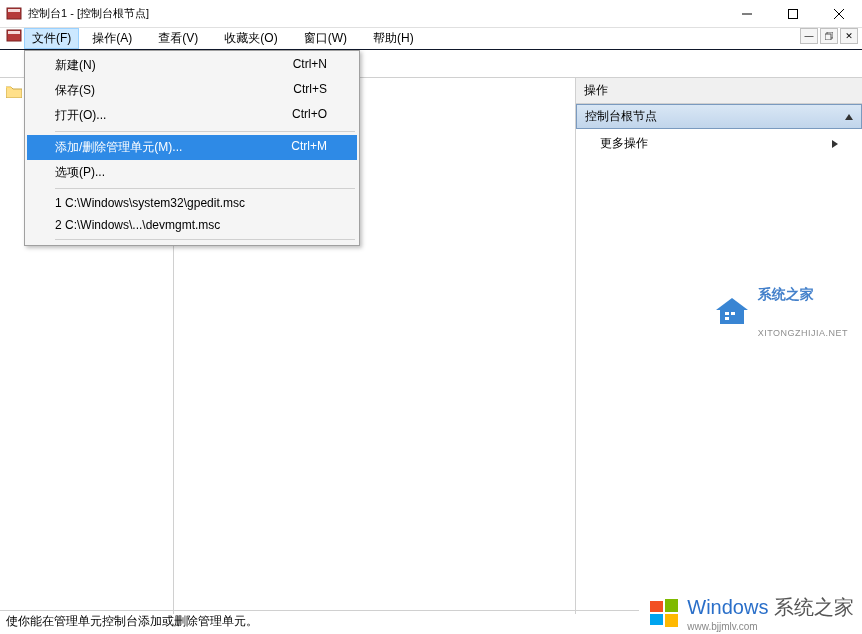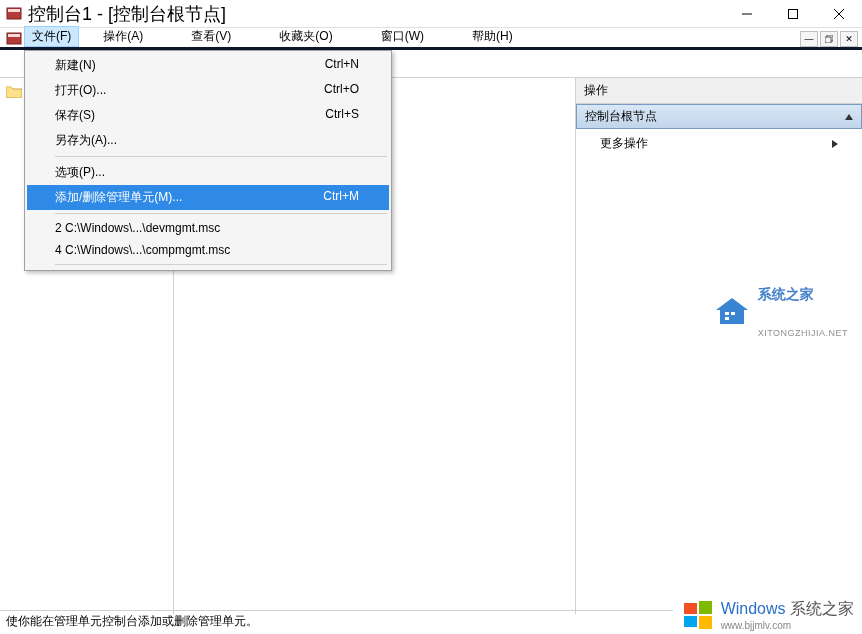--- a/index.html
+++ b/index.html
@@ -1,61 +1,61 @@
 <!DOCTYPE html>
 <html><head>
   <meta charset="utf-8">
   <style>
     * { margin: 0; padding: 0; box-sizing: border-box; font-family: "Microsoft YaHei", "Segoe UI", sans-serif; }
     body { width: 862px; height: 634px; background: #fff; overflow: hidden; position: relative; font-size: 12px; }
 
     
     .titlebar { height: 28px; display: flex; align-items: center; padding-left: 6px; border-bottom: 1px solid #e0e0e0; }
     .titlebar-icon { width: 16px; height: 16px; margin-right: 6px; }
-    .titlebar-title { font-size: 18px; color: #000; flex: 1; }
+    .titlebar-title { font-size: 11px; color: #000; flex: 1; }
     .win-controls { display: flex; }
     .win-btn { width: 46px; height: 28px; display: flex; align-items: center; justify-content: center; }
 
     
-    .menubar { height: 22px; display: flex; align-items: flex-end; padding-left: 6px; border-bottom: 3px solid #0f172a; position: relative; }
+    .menubar { height: 22px; display: flex; align-items: flex-start; padding-left: 6px; border-bottom: 1px solid #0f172a; position: relative; }
     .menu-icon { width: 16px; height: 16px; margin-right: 2px; }
-    .menubar-item { padding: 2px 24px; font-size: 12px; cursor: default; }
+    .menubar-item { padding: 2px 13px; font-size: 12px; cursor: default; }
     .menubar-item.active { background: #cce8ff; border: 1px solid #99d1ff; padding: 1px 7px; }
     .mdi-controls { margin-left: auto; display: flex; padding-right: 4px; gap: 2px; }
     .mdi-btn { width: 18px; height: 16px; border: 1px solid #c0c0c0; background: #f5f5f5; display: flex; align-items: center; justify-content: center; font-size: 9px; }
 
     
     .toolbar { height: 28px; border-bottom: 1px solid #d0d0d0; }
 
     
     .main { display: flex; height: 536px; position: relative; }
     .tree-pane { width: 174px; border-right: 1px solid #d0d0d0; padding: 4px; }
     .tree-item { display: flex; align-items: center; gap: 4px; padding: 1px 2px; }
     .folder-icon { width: 16px; height: 13px; }
     .content-pane { flex: 1; border-right: 1px solid #d0d0d0; padding: 36px 12px; text-align: left; font-size: 13px; }
     .actions-pane { width: 286px; }
     .actions-header { background: #f0f0f0; padding: 4px 8px; border-bottom: 1px solid #d0d0d0; font-size: 12px; }
     .actions-section { background: linear-gradient(to bottom, #d9e7f5, #c1d5eb); border: 1px solid #7a9abf; padding: 3px 8px; display: flex; justify-content: space-between; align-items: center; font-size: 12px; }
     .actions-item { padding: 6px 24px; display: flex; justify-content: space-between; align-items: center; font-size: 12px; }
 
     
-    .dropdown { position: absolute; left: 24px; top: 50px; width: 368px; background: #f5f5f5; border: 1px solid #a0a0a0; box-shadow: 2px 2px 4px rgba(0,0,0,0.25); z-index: 100; padding: 2px; }
+    .dropdown { position: absolute; left: 24px; top: 50px; width: 336px; background: #f5f5f5; border: 1px solid #a0a0a0; box-shadow: 2px 2px 4px rgba(0,0,0,0.25); z-index: 100; padding: 2px; }
     .menu-row { display: flex; justify-content: space-between; padding: 4px 30px 4px 28px; font-size: 12px; }
     .menu-row.highlight { background: #2e8ae6; color: #fff; }
     .menu-sep { height: 1px; background: #d0d0d0; margin: 3px 2px 3px 28px; }
 
     
     .statusbar { position: absolute; bottom: 0; left: 0; right: 0; height: 24px; padding: 2px 6px; font-size: 12px; border-top: 1px solid #d0d0d0; }
 
     
     .watermark1 { position: absolute; right: 14px; top: 286px; display: flex; align-items: center; gap: 8px; opacity: 0.95; z-index: 5; }
     .wm1-text { font-size: 14px; font-weight: bold; color: #3a7ac8; }
     .wm1-sub { font-size: 9px; color: #888; letter-spacing: 0.5px; margin-top: 24px; }
     .watermark2 { position: absolute; right: 0; bottom: 0; display: flex; align-items: center; gap: 6px; background: #fff; padding: 0 8px 2px 8px; z-index: 10; }
-    .wm2-text { font-size: 16px; color: #555; }
+    .wm2-text { font-size: 20px; color: #555; }
     .wm2-bold { color: #2a6fc9; font-weight: 500; }
     .wm2-sub { font-size: 10px; color: #888; }
 
     .triangle-up { width: 0; height: 0; border-left: 4px solid transparent; border-right: 4px solid transparent; border-bottom: 6px solid #333; }
     .triangle-right { width: 0; height: 0; border-top: 4px solid transparent; border-bottom: 4px solid transparent; border-left: 6px solid #333; }
   </style>
 </head>
 <body>
 
 <div class="titlebar">
@@ -134,46 +134,42 @@
     </div>
   </div>
 </div>
 
 <div class="dropdown">
   <div class="menu-row">
     <span>新建(N)</span>
     <span>Ctrl+N</span>
   </div>
   <div class="menu-row">
+    <span>保存(S)</span>
+    <span>Ctrl+S</span>
+  </div>
+  <div class="menu-row">
     <span>打开(O)...</span>
     <span>Ctrl+O</span>
   </div>
-  <div class="menu-row">
-    <span>保存(S)</span>
-    <span>Ctrl+S</span>
-  </div>
-  <div class="menu-row">
-    <span>另存为(A)...</span>
-    <span></span>
-  </div>
   <div class="menu-sep"></div>
-  <div class="menu-row">
-    <span>选项(P)...</span>
-    <span></span>
-  </div>
   <div class="menu-row highlight">
     <span>添加/删除管理单元(M)...</span>
     <span>Ctrl+M</span>
   </div>
+  <div class="menu-row">
+    <span>选项(P)...</span>
+    <span></span>
+  </div>
   <div class="menu-sep"></div>
   <div class="menu-row">
+    <span>1 C:\Windows\system32\gpedit.msc</span>
+  </div>
+  <div class="menu-row">
     <span>2 C:\Windows\...\devmgmt.msc</span>
-  </div>
-  <div class="menu-row">
-    <span>4 C:\Windows\...\compmgmt.msc</span>
   </div>
   <div class="menu-sep"></div>
 </div>
 
 <div class="statusbar">
   <span>使你能在管理单元控制台添加或删除管理单元。</span>
 </div>
 
 <div class="watermark1">
   <svg width="36" height="32" viewBox="0 0 36 32">

